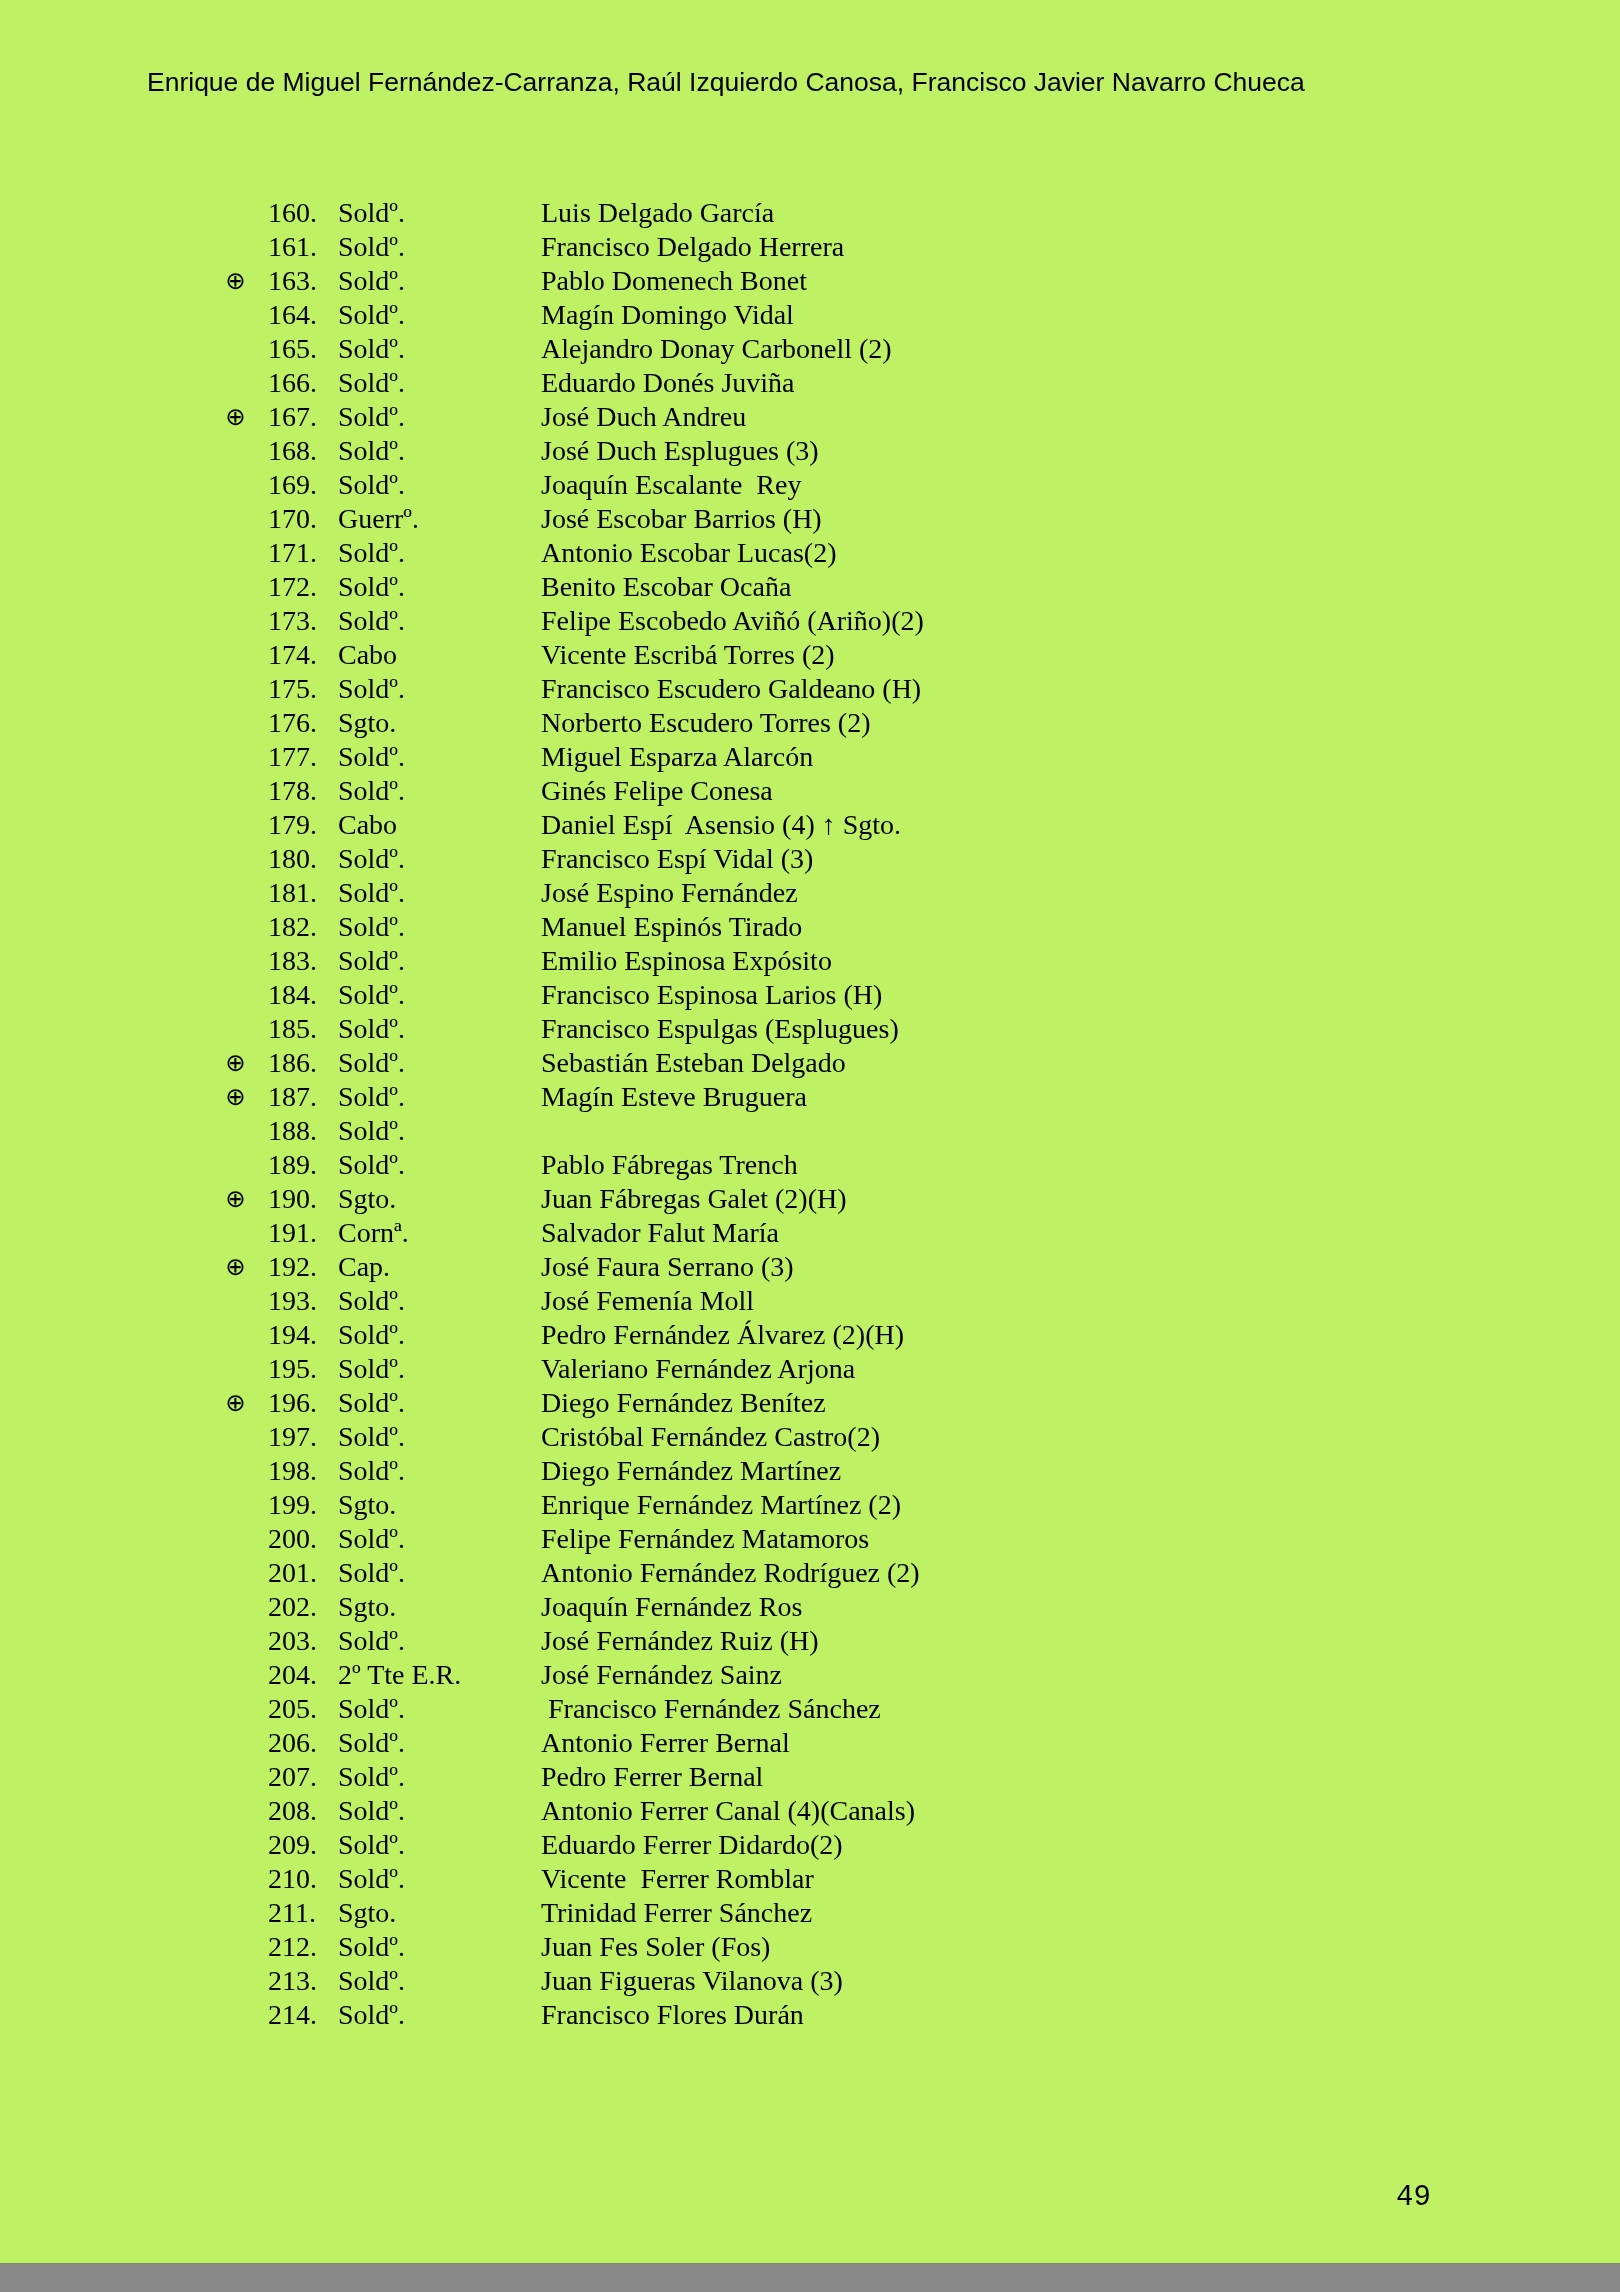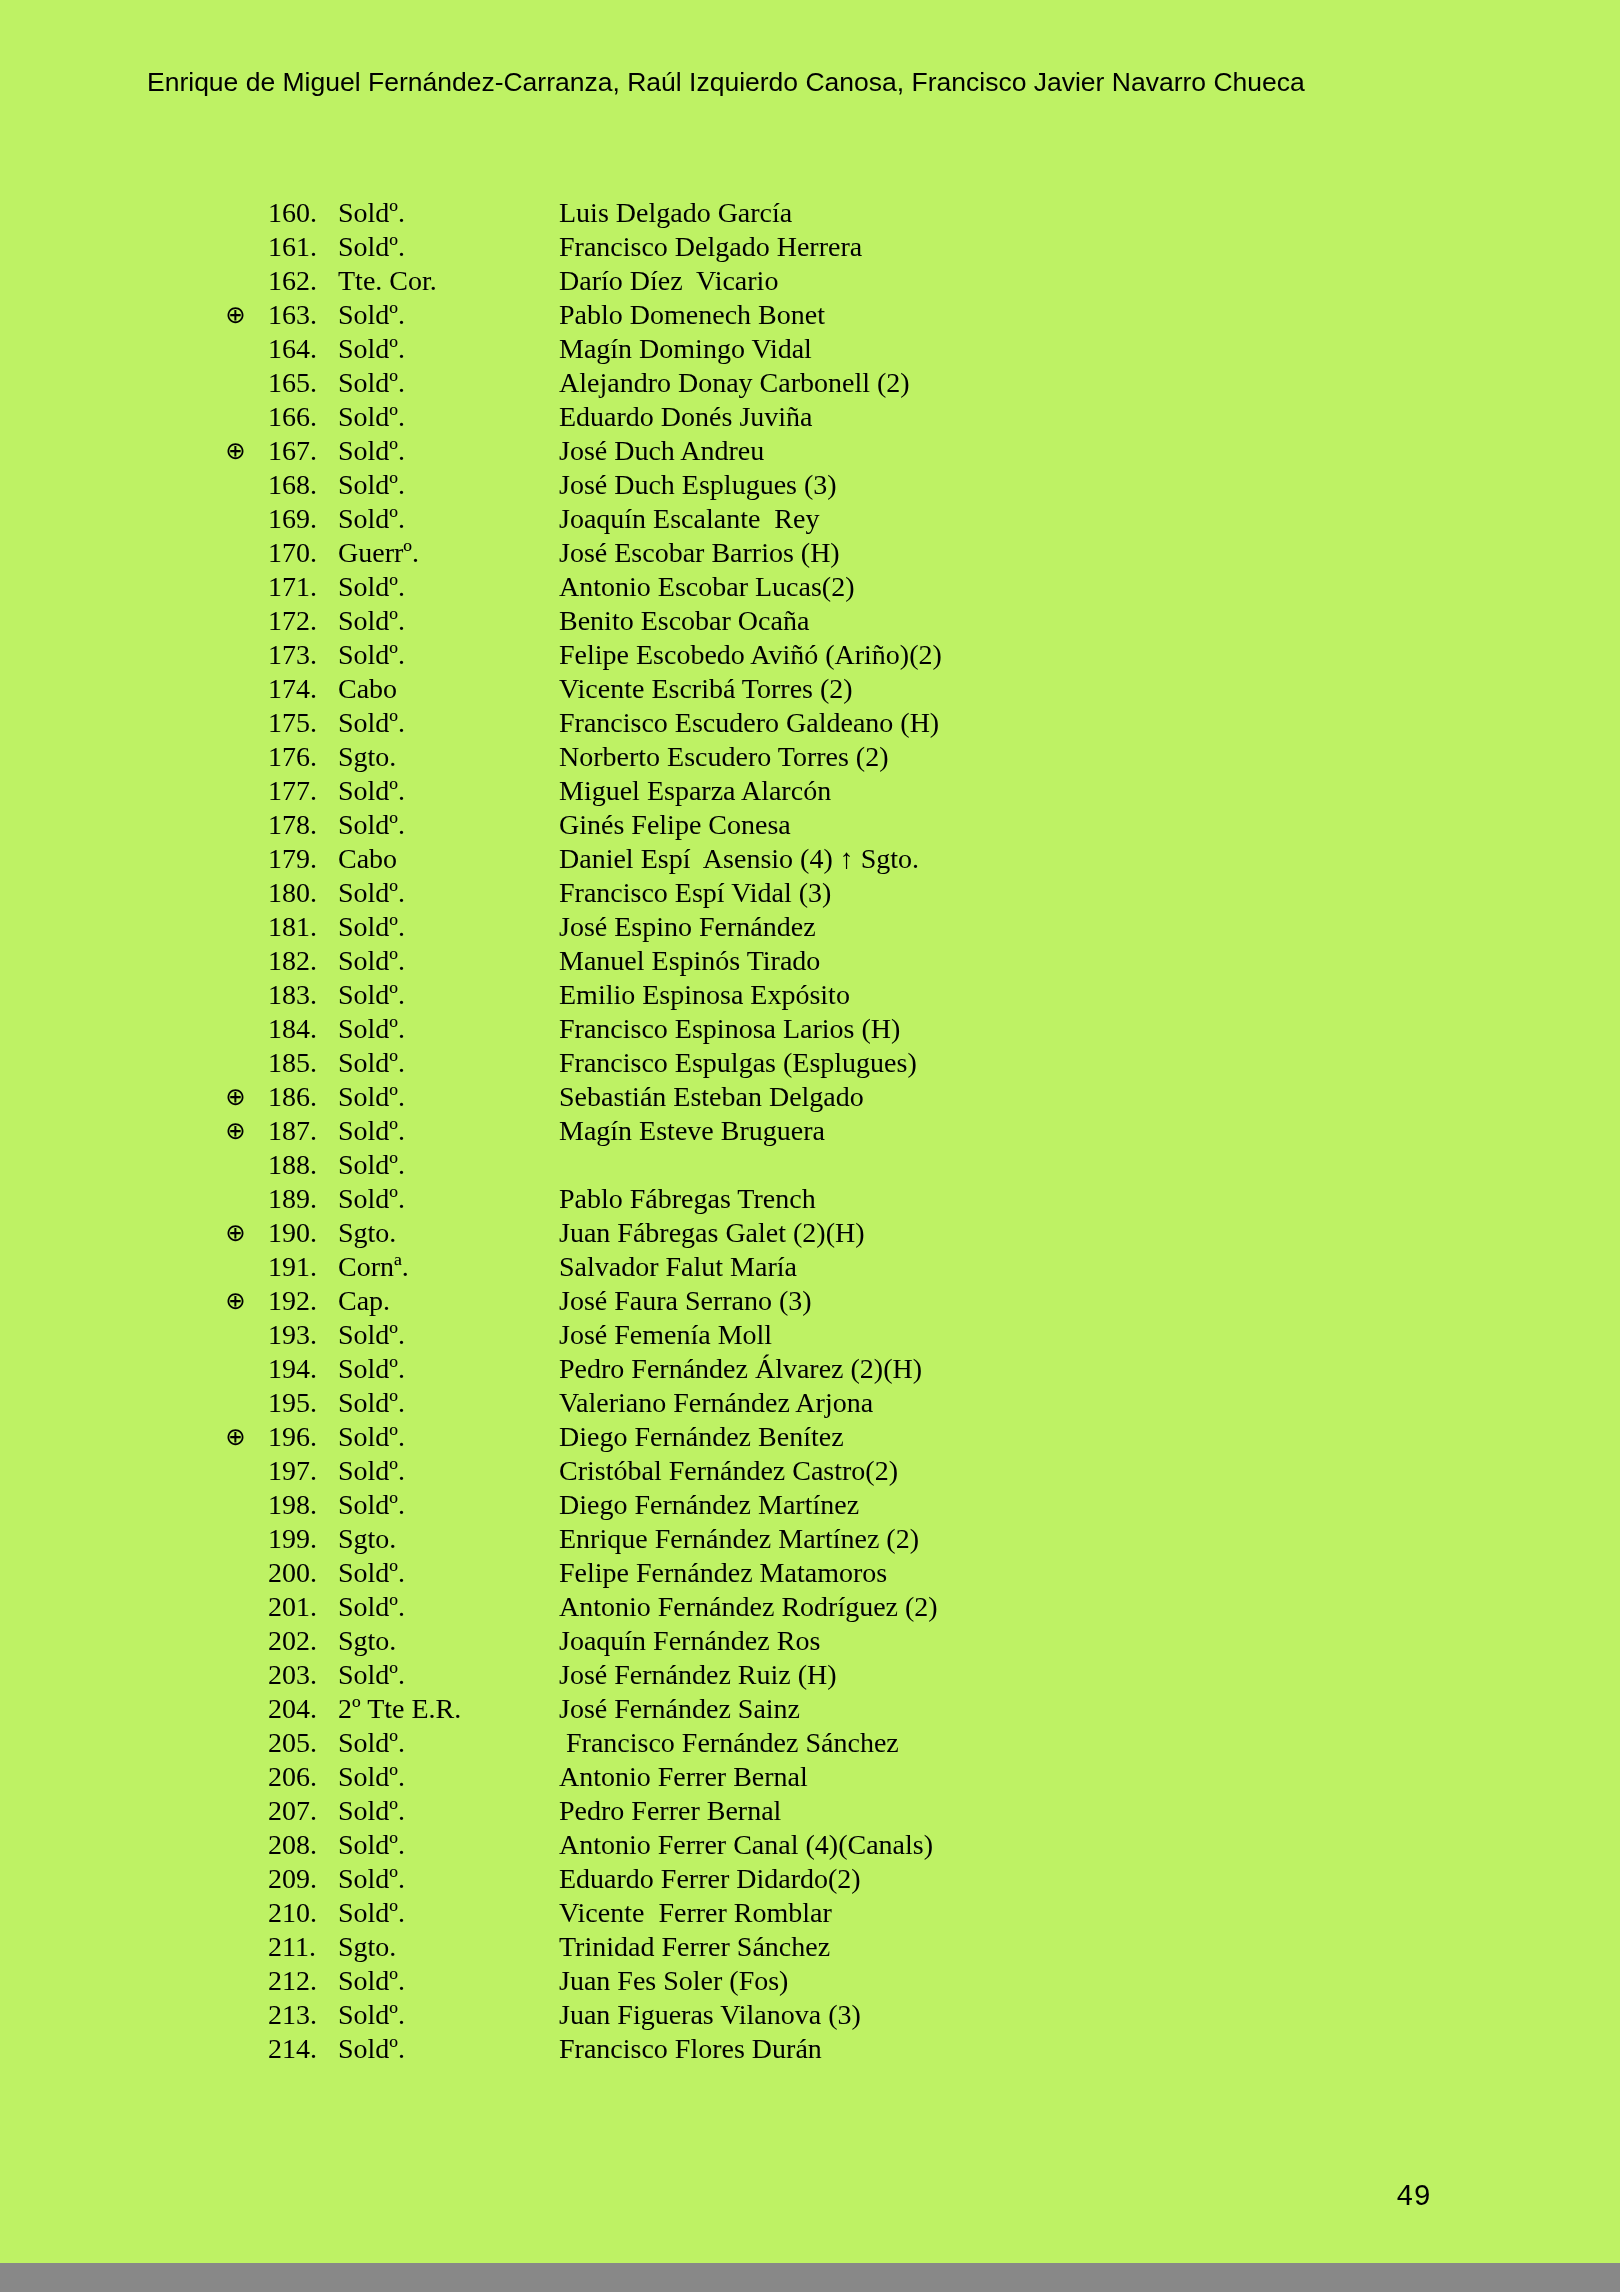--- a/index.html
+++ b/index.html
@@ -50,21 +50,21 @@
     white-space: pre;
   }
   .rank {
     position: absolute;
     left: 338px;
     width: 210px;
     white-space: pre;
   }
   .name {
     position: absolute;
-    left: 559px;
+    left: 541px;
     white-space: pre;
   }
   .pagenum {
     position: absolute;
     left: 1384px;
     top: 2182px;
     width: 59px;
     text-align: center;
     font-family: Liberation Mono, monospace;
     font-size: 29px;
@@ -85,26 +85,20 @@
     <span class="name">Luis Delgado García</span>
   </div>
 
   <div class="row">
     <span class="marker"></span>
     <span class="num">161.</span>
     <span class="rank">Soldº.</span>
     <span class="name">Francisco Delgado Herrera</span>
   </div>
 
-  <div class="row">
-    <span class="marker"></span>
-    <span class="num">162.</span>
-    <span class="rank">Tte. Cor.</span>
-    <span class="name">Darío Díez  Vicario</span>
-  </div>
 
   <div class="row">
     <span class="marker">⊕</span>
     <span class="num">163.</span>
     <span class="rank">Soldº.</span>
     <span class="name">Pablo Domenech Bonet</span>
   </div>
 
   <div class="row">
     <span class="marker"></span>

